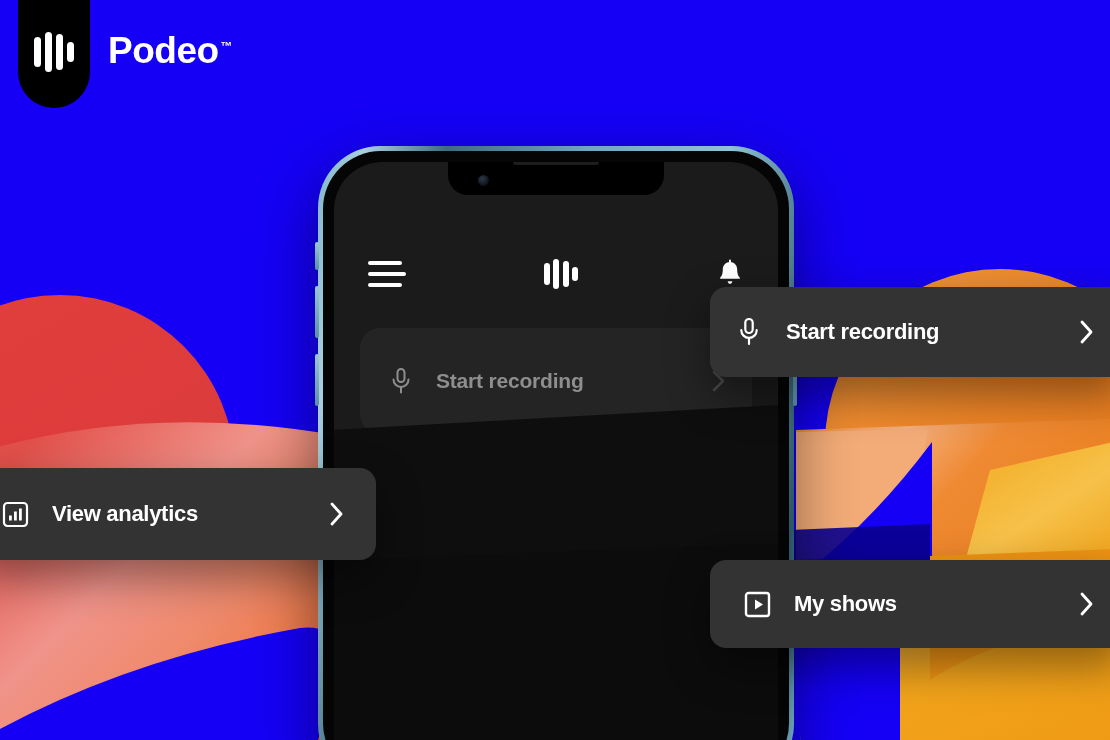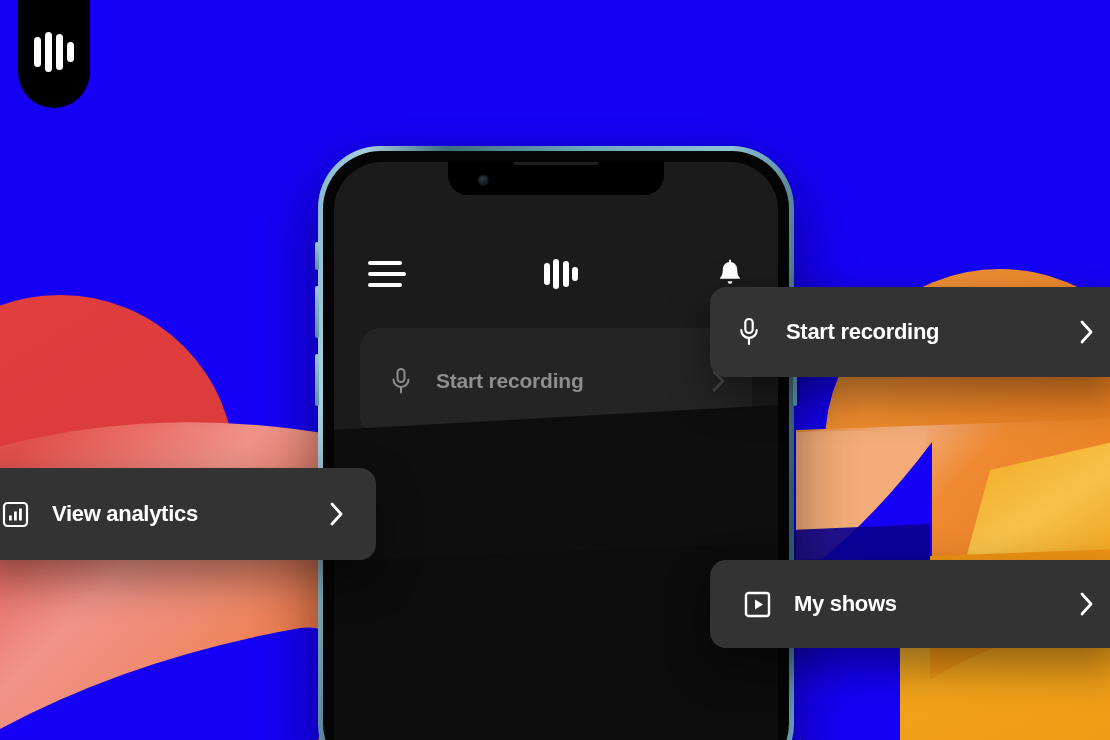--- a/index.html
+++ b/index.html
@@ -214,20 +214,23 @@
   </div>
 
   <div class="logo-badge">
     <div class="logo-bars">
       <i></i>
         <i></i>
         <i></i>
         <i></i>
     </div>
   </div>
+  <div class="wordmark">
+    <span>Podeo</span><sup>™</sup>
+  </div>
 
   <div class="phone">
     <div class="phone-frame"></div>
     <div class="btn-sil"></div>
     <div class="btn-vol v1"></div>
     <div class="btn-vol v2"></div>
     <div class="btn-pwr"></div>
 
     <div class="phone-body">
       <div class="phone-screen">

